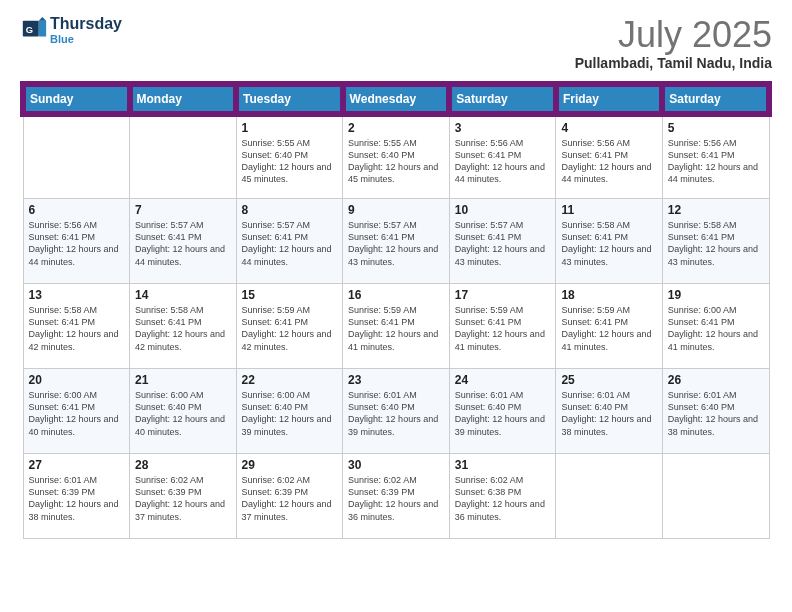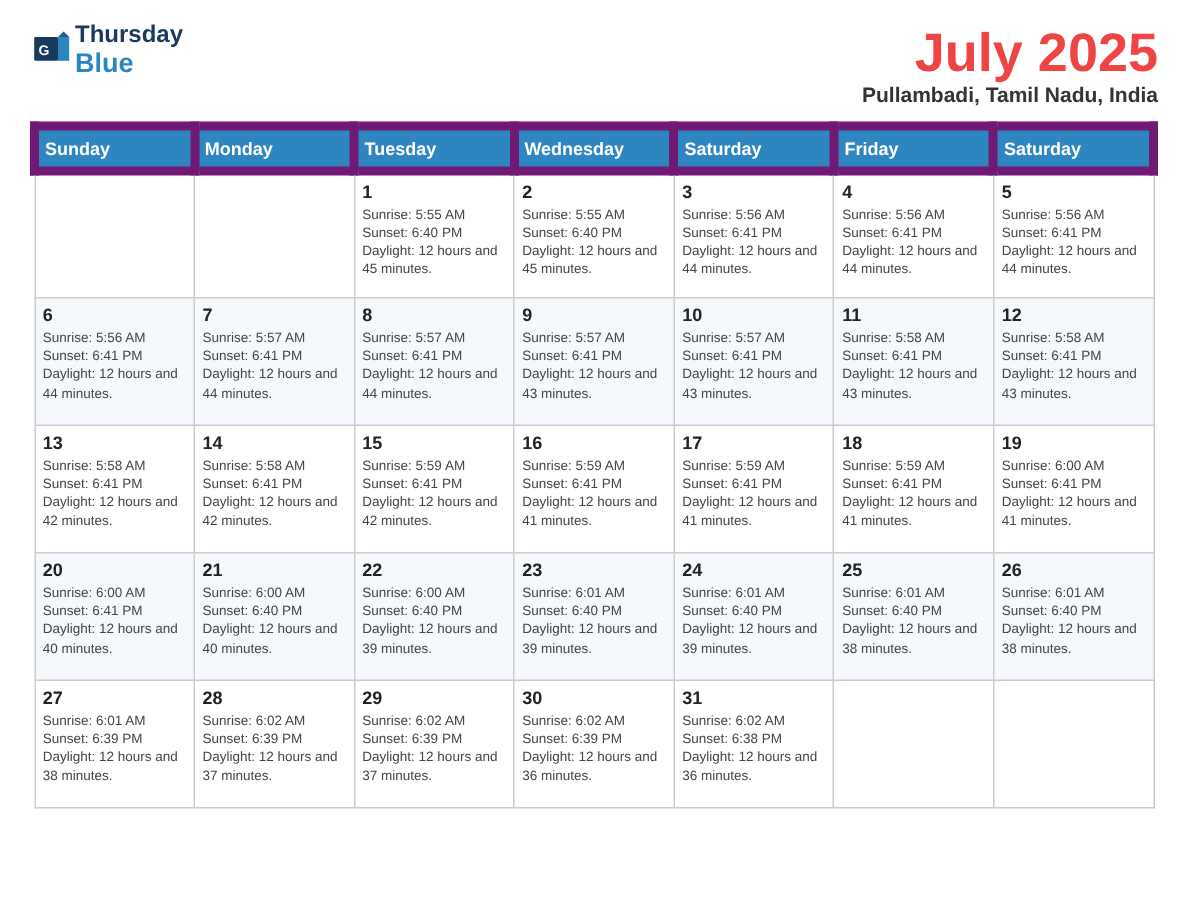--- a/index.html
+++ b/index.html
@@ -29,22 +29,22 @@
     .logo-icon {
       width: 28px;
       height: 28px;
       margin-right: 2px;
     }
     .title-section {
       text-align: right;
     }
     .month-title {
       font-size: 36px;
-      font-weight: bold;
-      color: #ef4444;
+      font-weight: normal;
+      color: #737373;
       line-height: 1.1;
     }
     .location {
       font-size: 14px;
       color: #333;
       font-weight: bold;
       text-align: center;
     }
     .calendar {
       width: 100%;
@@ -96,21 +96,21 @@
   <div class="header">
     <div class="logo">
       <svg class="logo-icon" viewBox="0 0 30 30">
         <polygon points="20,5 28,5 28,22 20,22" fill="#2e86c1"></polygon>
         <polygon points="20,5 28,5 24,1" fill="#1a5c8a"></polygon>
         <rect x="3" y="5" width="17" height="17" rx="1" fill="#1a3a5c"></rect>
         <text x="10" y="18" font-size="10" fill="white" text-anchor="middle" font-family="Arial" font-weight="bold">G</text>
       </svg>
       <div>
         <div style="font-size:16px;font-weight:bold;color:#1a3a5c;line-height:1.1">Thursday</div>
-        <div style="font-size:18px;font-weight:bold;color:#2e86c1;line-height:1.1">Blue</div>
+        <div style="font-size:11px;font-weight:bold;color:#2e86c1;line-height:1.1">Blue</div>
       </div>
     </div>
     <div class="title-section">
       <div class="month-title">July 2025</div>
       <div class="location">Pullambadi, Tamil Nadu, India</div>
     </div>
   </div>
 
   <table class="calendar">
     <thead>

